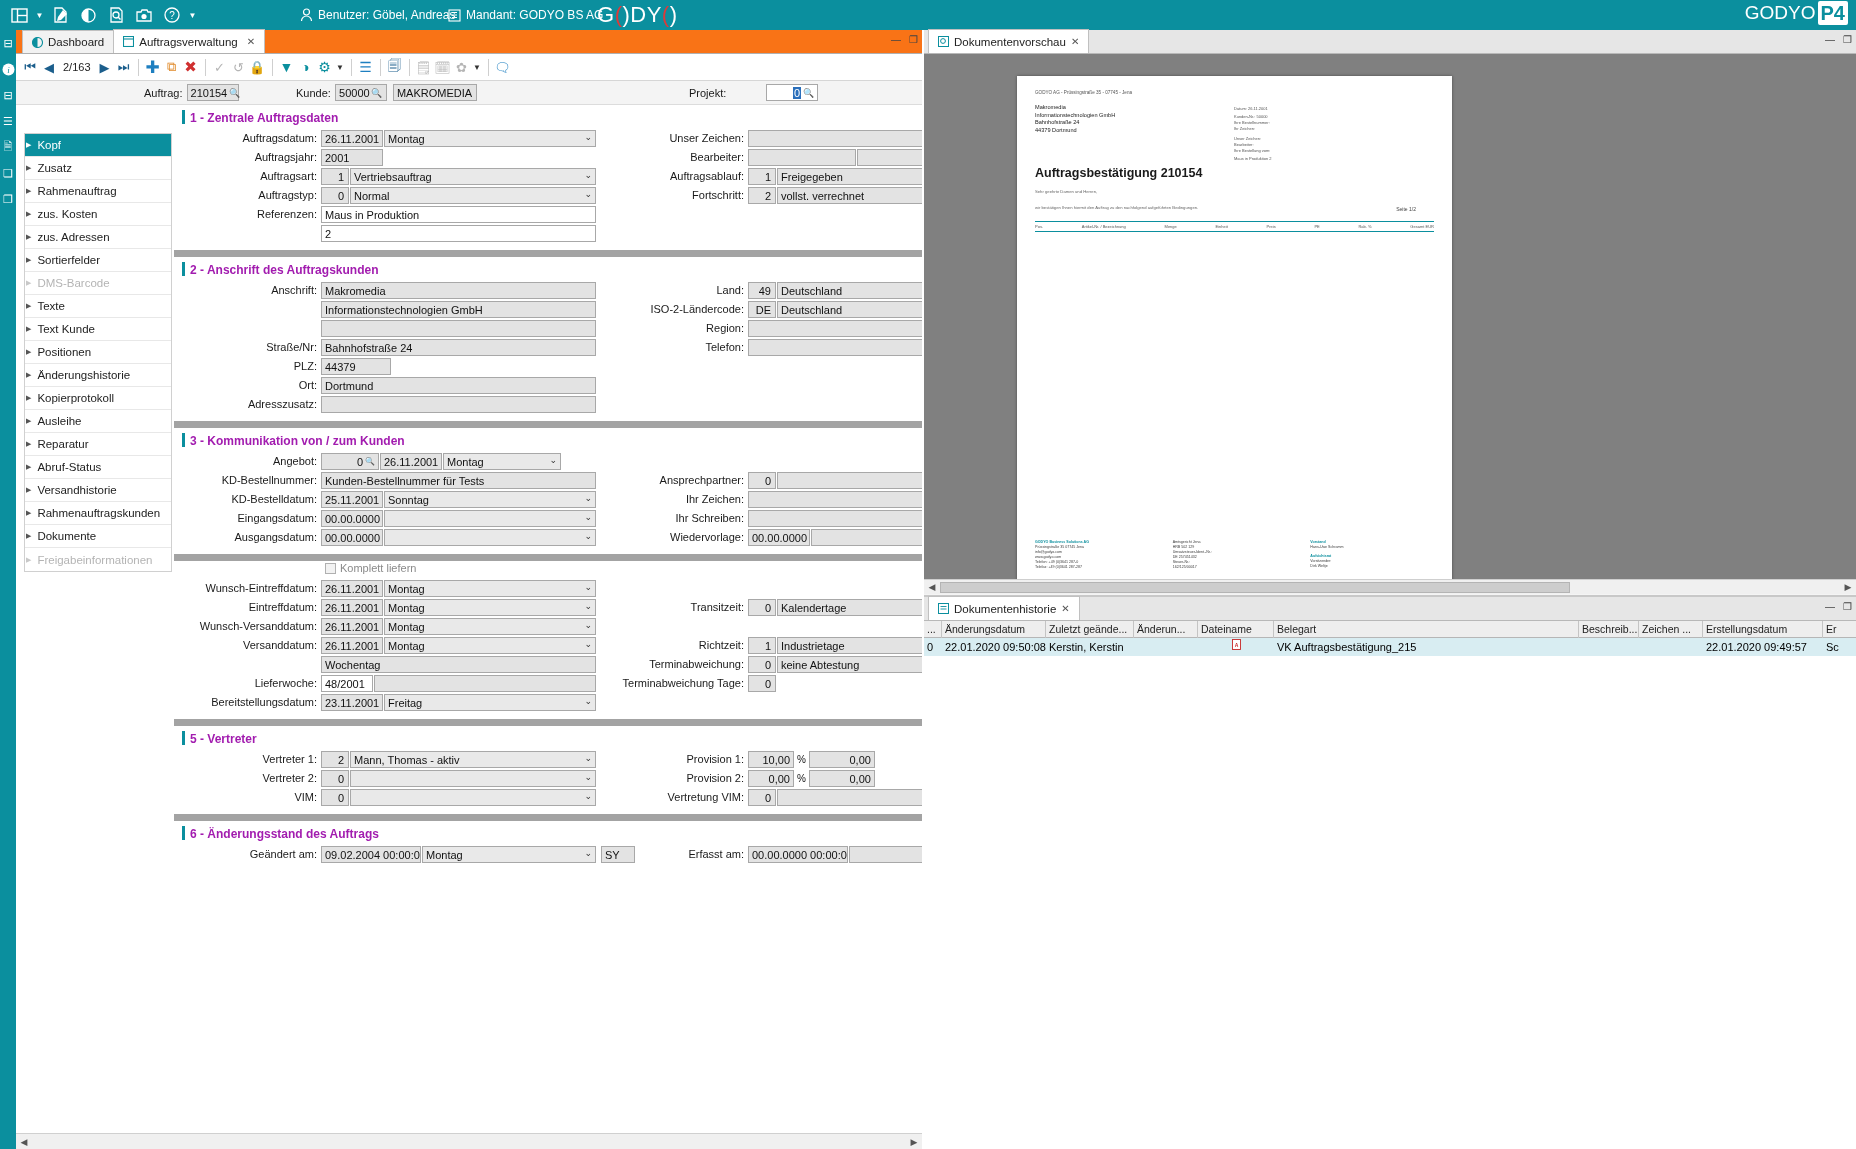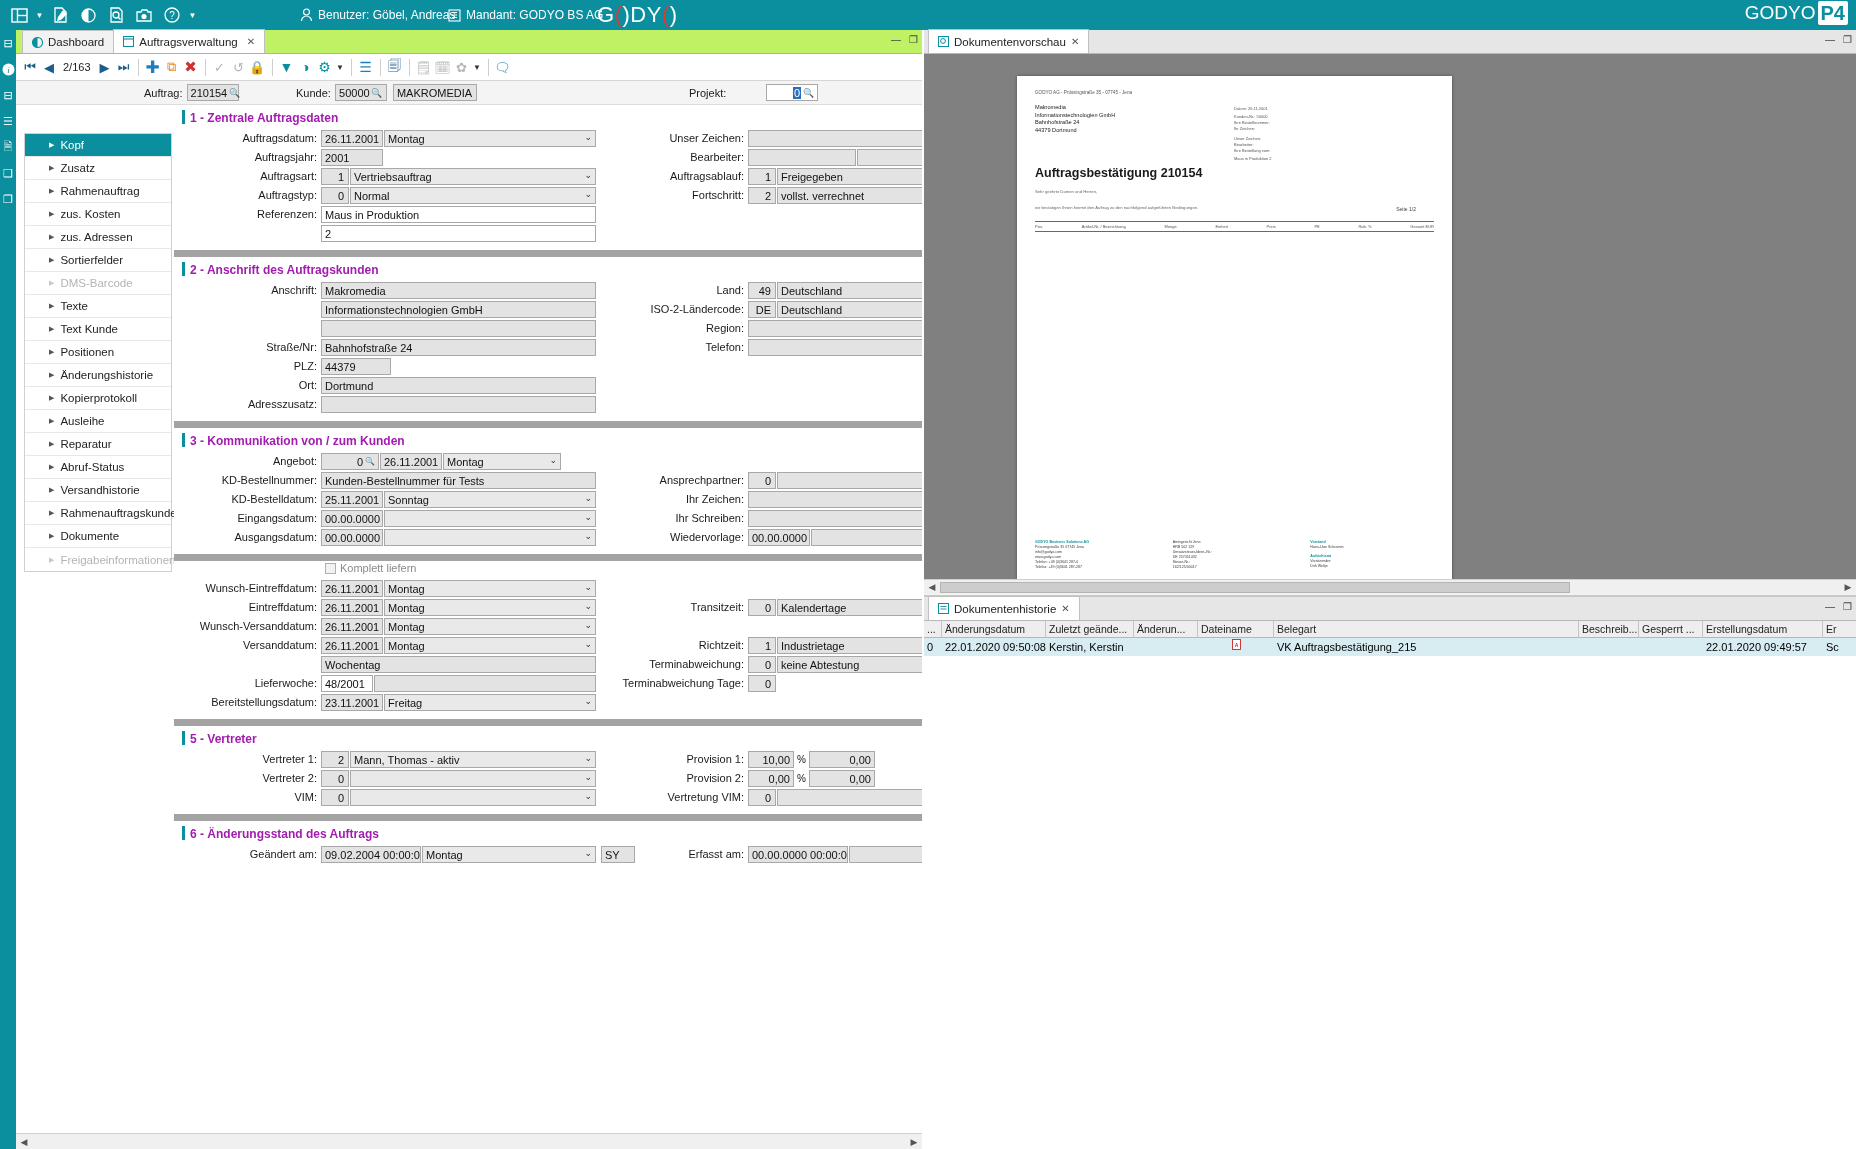--- a/index.html
+++ b/index.html
@@ -55,21 +55,21 @@
     color: #fff; font-size: 11px; cursor: pointer;
   }
 
   
   .mainpanel {
     position: absolute; left: 16px; top: 30px; width: 906px; height: 1119px;
     background: #f4f4f4; border-right: 2px solid #c8c8c8;
   }
   .tabstrip {
     position: absolute; left: 0; top: 0; width: 906px; height: 24px;
-    background: #bef264; border-bottom: 1px solid #b0b0b0;
+    background: #f97316; border-bottom: 1px solid #b0b0b0;
     display: flex; align-items: flex-end;
   }
   .tab {
     height: 23px; display: flex; align-items: center; gap: 5px;
     padding: 0 9px; font-size: 11.5px; color: #222;
     background: #f2f2f2; border: 1px solid #c0c0c0; border-bottom: none;
     margin-right: -1px; cursor: pointer;
   }
   .tab.active { background: #ffffff; height: 24px; }
   .tab .x { font-size: 10px; color: #555; margin-left: 4px; }
@@ -113,21 +113,21 @@
     position: absolute; left: 0; top: 75px; width: 906px; height: 1028px;
     background: #ffffff; overflow: hidden;
   }
   
   .navlist {
     position: absolute; left: 8px; top: 28px; width: 148px;
     border: 1px solid #d0d0d0; background: #fff;
   }
   .navitem {
     height: 23px; display: flex; align-items: center; gap: 6px;
-    padding-left: 24px; font-size: 11.5px; color: #222;
+    padding-left: 1px; font-size: 11.5px; color: #222;
     border-bottom: 1px solid #e8e8e8; cursor: pointer; background: #fff;
   }
   .navitem .arr { font-size: 7px; color: #555; }
   .navitem.active { background: #0b8f9e; color: #fff; }
   .navitem.active .arr { color: #fff; }
   .navitem.disabled { color: #b4b4b4; }
   .navitem.disabled .arr { color: #c8c8c8; }
 
   
   .formcontent {
@@ -1013,21 +1013,21 @@
 
     <div class="histtbl">
       <div class="hth">
         <div style="width:18px;">...</div>
         <div style="width:104px;">Änderungsdatum</div>
         <div style="width:88px;">Zuletzt geände...</div>
         <div style="width:64px;">Änderun...</div>
         <div style="width:76px;">Dateiname</div>
         <div style="width:305px;">Belegart</div>
         <div style="width:60px;">Beschreib...</div>
-        <div style="width:64px;">Gesperrt ...</div>
+        <div style="width:64px;">Zeichen ...</div>
         <div style="width:120px;">Erstellungsdatum</div>
         <div style="width:28px;border-right:none;">Er</div>
       </div>
       <div class="htr">
         <div style="width:18px;">0</div>
         <div style="width:104px;">22.01.2020 09:50:08</div>
         <div style="width:88px;">Kerstin, Kerstin</div>
         <div style="width:64px;"></div>
         <div style="width:76px;display:flex;align-items:center;justify-content:center;">
           <span class="pdfico">

